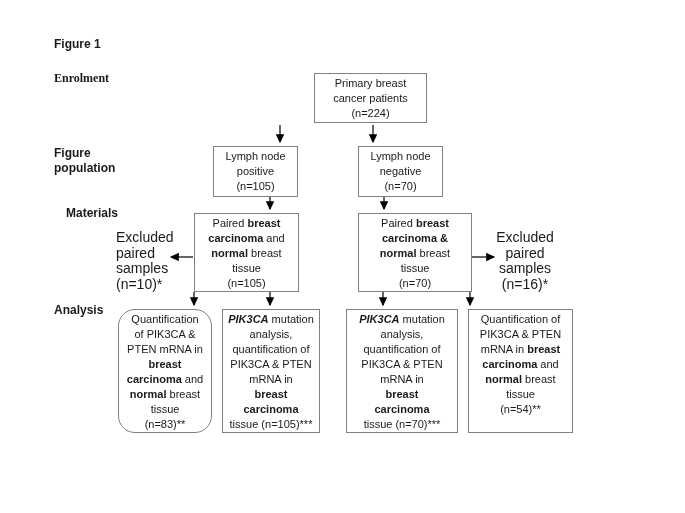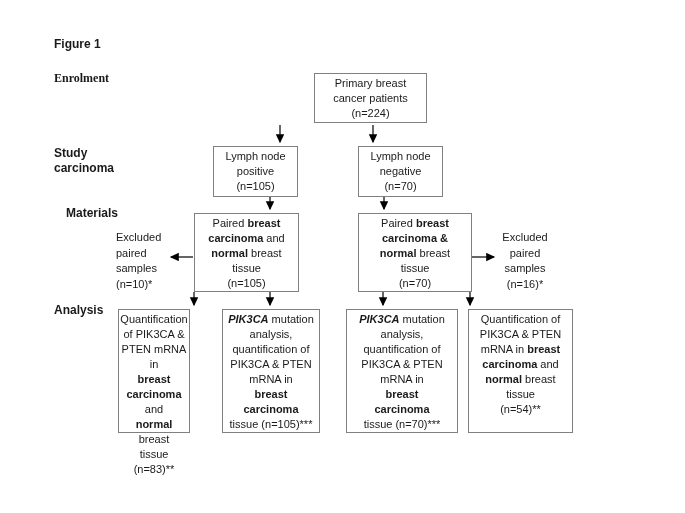--- a/index.html
+++ b/index.html
@@ -30,21 +30,21 @@
     box-sizing: border-box;
     border: 1px solid var(--box-border, #808080);
     background: var(--box-fill, #ffffff);
     font-size: 11px;
     line-height: 15px;
     text-align: center;
     padding: 2px 1px 0 1px;
   }
   .side-note {
     position: absolute;
-    font-size: 11px;
+    font-size: 14px;
     line-height: 15.5px;
   }
   .b { font-weight: bold; }
   .i { font-style: italic; font-weight: bold; }
 </style>
 </head>
 <body>
 
 <div class="canvas">
 
@@ -61,21 +61,21 @@
     <line x1="194" y1="292" x2="194" y2="305" stroke="#000" stroke-width="1.2" marker-end="url(#ah)"></line>
     <line x1="270" y1="292" x2="270" y2="305" stroke="#000" stroke-width="1.2" marker-end="url(#ah)"></line>
     <line x1="383" y1="292" x2="383" y2="305" stroke="#000" stroke-width="1.2" marker-end="url(#ah)"></line>
     <line x1="470" y1="292" x2="470" y2="305" stroke="#000" stroke-width="1.2" marker-end="url(#ah)"></line>
     <line x1="193" y1="257" x2="171" y2="257" stroke="#000" stroke-width="1.2" marker-end="url(#ah)"></line>
     <line x1="472" y1="257" x2="494" y2="257" stroke="#000" stroke-width="1.2" marker-end="url(#ah)"></line>
   </svg>
 
   <div class="stage-label" style="left:54px; top:37px;">Figure 1</div>
   <div class="stage-label" style="left:54px; top:71px;font-family:Liberation Serif, serif;">Enrolment</div>
-  <div class="stage-label" style="left:54px; top:146px; width:72px;">Study carcinoma</div>
+  <div class="stage-label" style="left:54px; top:146px; width:72px;">Figure population</div>
   <div class="stage-label" style="left:66px; top:206px;">Materials</div>
   <div class="stage-label" style="left:54px; top:303px;text-align:right;">Analysis</div>
 
   <div class="flow-box" style="left:270px; top:73px; width:113px; height:50px;margin-left:44px;">
     <span><span>Primary breast</span><br><span>cancer patients</span><br><span>(n=224)</span></span>
   </div>
 
   <div class="flow-box" style="left:213px; top:146px; width:85px; height:51px;">
     <span><span>Lymph node</span><br><span>positive</span><br><span>(n=105)</span></span>
   </div>
@@ -93,21 +93,21 @@
   </div>
 
   <div class="side-note" style="left:116px; top:230px; width:60px; text-align:left;">
     <span><span>Excluded</span><br><span>paired</span><br><span>samples</span><br><span>(n=10)*</span></span>
   </div>
 
   <div class="side-note" style="left:494px; top:230px; width:62px; text-align:center;">
     <span><span>Excluded</span><br><span>paired</span><br><span>samples</span><br><span>(n=16)*</span></span>
   </div>
 
-  <div class="flow-box" style="left:118px; top:309px; width:72px; height:124px;">
+  <div class="flow-box" style="left:118px; top:309px; width:94px; height:124px;border-radius:17px;">
     <span><span>Quantification</span><br><span>of PIK3CA &amp;</span><br><span>PTEN mRNA in</span><br><span class="b">breast</span><br><span class="b">carcinoma</span><span> and</span><br><span class="b">normal</span><span> breast</span><br><span>tissue</span><br><span>(n=83)**</span></span>
   </div>
 
   <div class="flow-box" style="left:222px; top:309px; width:98px; height:124px;">
     <span><span class="i">PIK3CA</span><span> mutation</span><br><span>analysis,</span><br><span>quantification of</span><br><span>PIK3CA &amp; PTEN</span><br><span>mRNA in</span><br><span class="b">breast</span><br><span class="b">carcinoma</span><br><span>tissue (n=105)***</span></span>
   </div>
 
   <div class="flow-box" style="left:346px; top:309px; width:112px; height:124px;">
     <span><span class="i">PIK3CA</span><span> mutation</span><br><span>analysis,</span><br><span>quantification of</span><br><span>PIK3CA &amp; PTEN</span><br><span>mRNA in</span><br><span class="b">breast</span><br><span class="b">carcinoma</span><br><span>tissue (n=70)***</span></span>
   </div>

